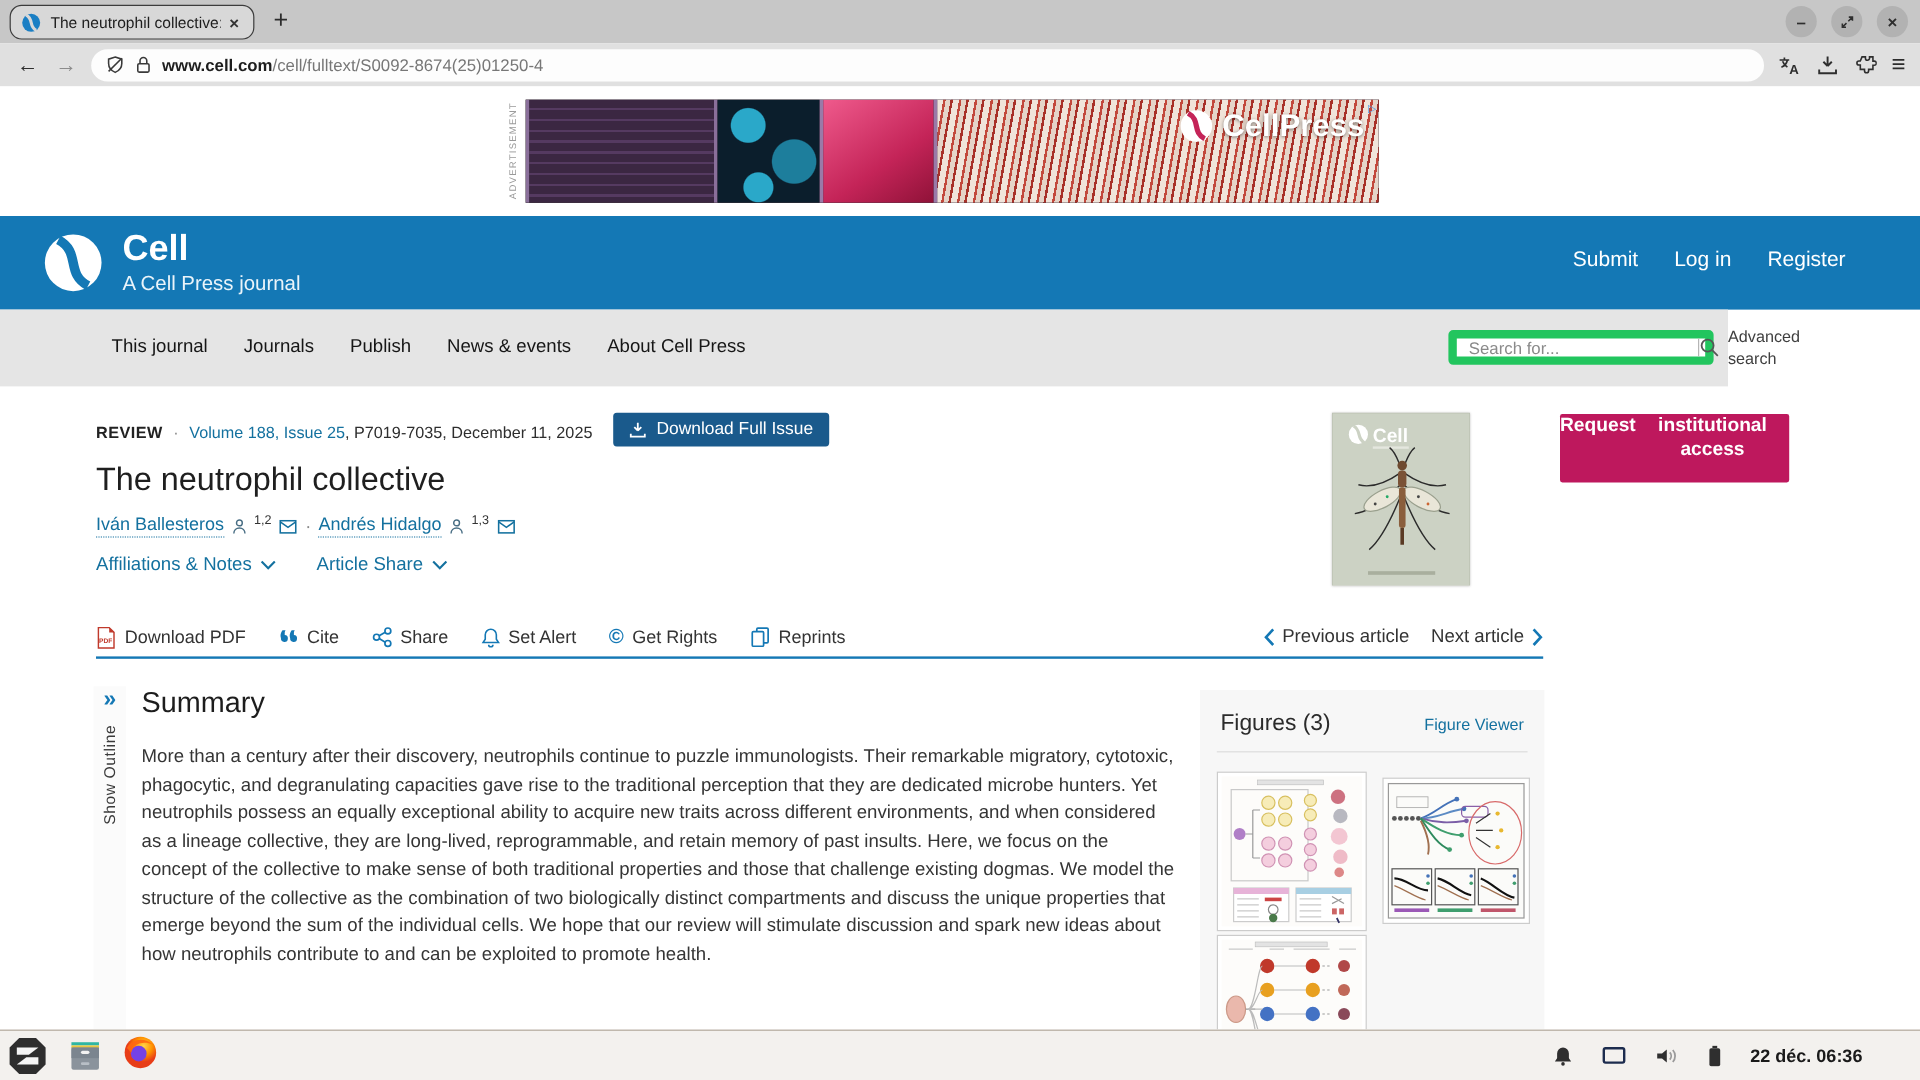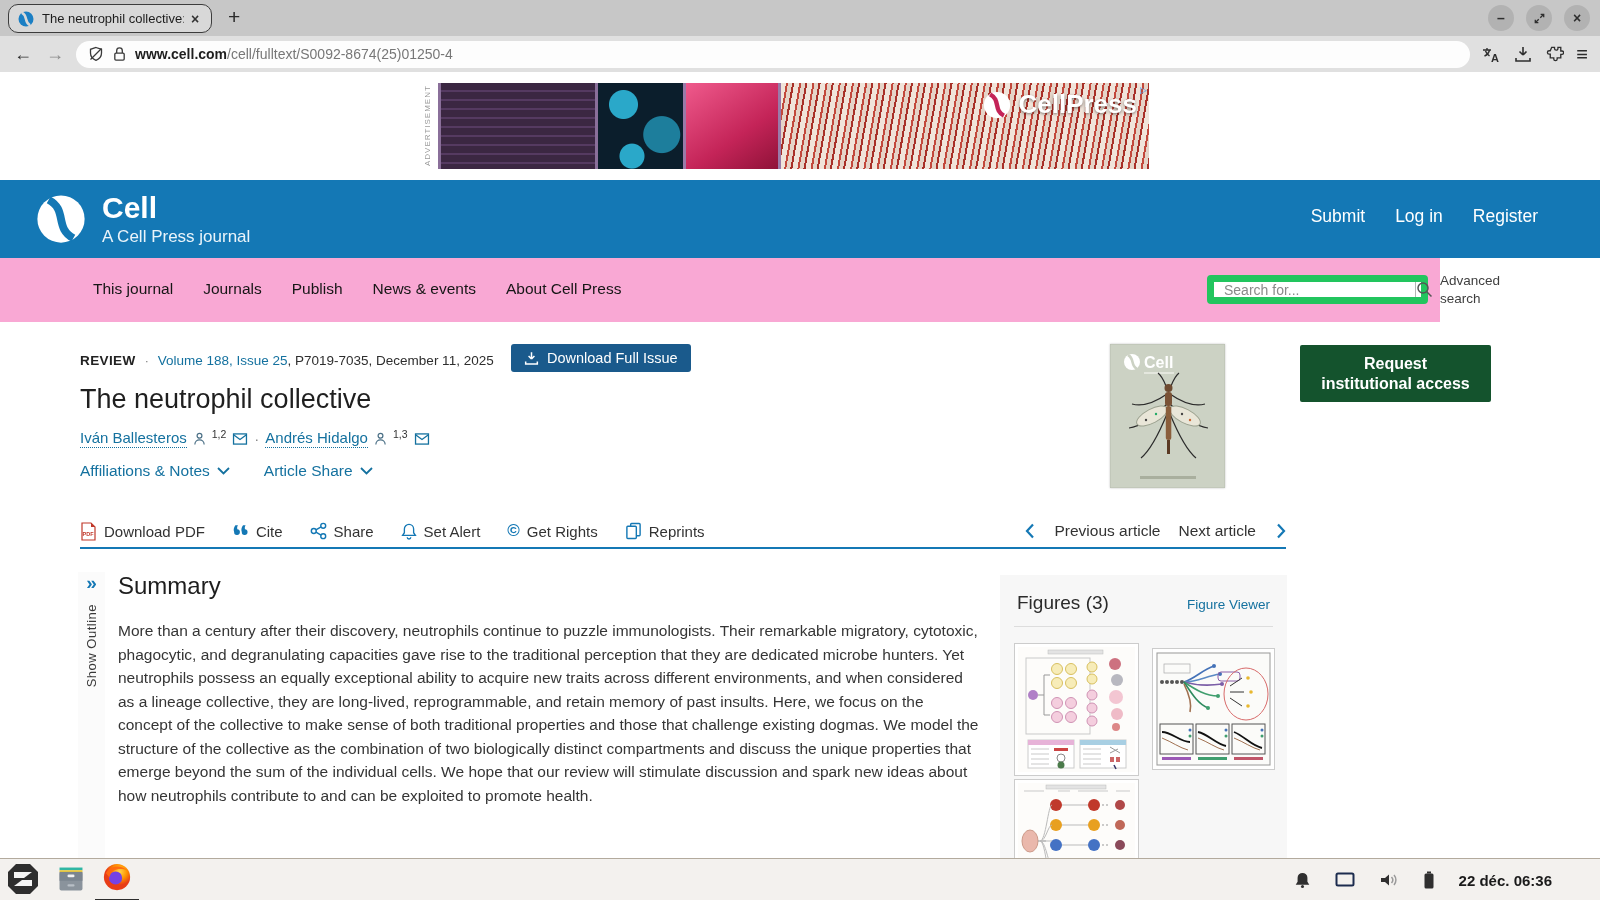--- a/index.html
+++ b/index.html
@@ -43,21 +43,21 @@
 
   
   .site-header { position:absolute; left:0; top:108px; width:1600px; height:78px; background:#1478b5; }
   .brand-wrap { position:absolute; left:34px; top:11px; display:flex; gap:14px; align-items:center; }
   .brand-text .name { color:#fff; font-size:30px; font-weight:bold; line-height:1.1; }
   .brand-text .tag { color:#eaf4fa; font-size:17px; margin-top:3px; }
   .hdr-links { position:absolute; right:62px; top:26px; display:flex; gap:30px; }
   .hdr-links span { color:#fff; font-size:17.5px; }
 
   
-  .navbar { position:absolute; left:0; top:186px; width:1440px; height:64px; background:#f9a8d4; }
+  .navbar { position:absolute; left:0; top:186px; width:1440px; height:64px; background:#e5e5e5; }
   .nav-items { position:absolute; left:93px; top:22px; display:flex; gap:30px; }
   .nav-items span { font-size:15.5px; color:#161616; }
   .searchbox { position:absolute; left:1207px; top:17px; width:221px; height:29px; background:#fff; border:7px solid #22c55e; border-radius:4px; display:flex; }
   .searchbox input { flex:1; border:none; outline:none; font-size:14px; color:#333; padding:0 10px; font-family:"Liberation Sans",sans-serif; background:transparent; }
   .searchbox input::placeholder { color:#8a8a8a; }
   .search-btn { width:34px; border-left:1px solid #b5b5b5; display:flex; align-items:center; justify-content:center; }
   .advanced { position:absolute; left:1440px; top:14px; font-size:13.5px; color:#3f3f3f; line-height:1.3; }
 
   
   .meta-row { position:absolute; left:80px; top:281px; font-size:13.5px; color:#2e2e2e; }
@@ -66,28 +66,28 @@
   a.lnk, .lnk { color:#14719f; text-decoration:none; }
   .dl-issue { position:absolute; left:511px; top:272px; height:28px; background:#1a5a8c; color:#fff; border-radius:3px; display:flex; align-items:center; gap:8px; padding:0 13px; font-size:14.5px; }
   .art-title { position:absolute; left:80px; top:312px; font-size:27px; color:#1f1f1f; font-weight:500; }
   .authors { position:absolute; left:80px; top:357px; font-size:15px; display:flex; align-items:center; gap:6px; }
   .auth-name { color:#14719f; border-bottom:1px dotted #14719f; padding-bottom:1px; }
   .auth-sup { font-size:10.5px; color:#333; vertical-align:super; position:relative; top:-5px; }
   .auth-sep { color:#888; }
   .affil-row { position:absolute; left:80px; top:390px; font-size:15.5px; display:flex; gap:34px; }
   .affil-row .toggle { color:#14719f; display:flex; align-items:center; gap:7px; }
   .cover { position:absolute; left:1110px; top:272px; width:115px; height:144px; box-shadow:0 0 2px rgba(0,0,0,.25); }
-  .req-btn { position:absolute; left:1300px; top:273px; width:191px; height:57px; background:#14532d; color:#fff; font-size:16px; font-weight:bold; text-align:center; display:flex; flex-direction:column; justify-content:center; line-height:1.25; border-radius:2px; }
+  .req-btn { position:absolute; left:1300px; top:273px; width:191px; height:57px; background:#be185d; color:#fff; font-size:16px; font-weight:bold; text-align:center; display:flex; flex-direction:row; justify-content:center; line-height:1.25; border-radius:2px; }
 
   
   .action-bar { position:absolute; left:80px; top:443px; width:1206px; height:34px; border-bottom:2px solid #1478b5; display:flex; align-items:center; }
   .action { display:flex; align-items:center; gap:7px; margin-right:27px; font-size:15px; color:#333; }
   .copyright-glyph { color:#1478b5; font-size:17px; font-weight:bold; }
   .pager { margin-left:auto; display:flex; align-items:center; gap:18px; font-size:15.5px; color:#333; }
-  .pager .pg { display:flex; align-items:center; gap:20px; }
+  .pager .pg { display:flex; align-items:center; gap:6px; }
 
   
   .outline { position:absolute; left:78px; top:500px; width:27px; height:286px; background:#fbfbfb; }
   .outline .chev { color:#1478b5; font-size:19px; font-weight:bold; text-align:center; display:block; }
   .outline .lbl { display:block; margin:10px auto 0; font-size:13px; color:#3a3a3a; letter-spacing:.5px; writing-mode:vertical-rl; transform:rotate(180deg); }
 
   
   .summary { position:absolute; left:118px; top:500px; width:864px; }
   .summary h2 { font-size:24px; color:#1d1d1d; font-weight:500; margin-bottom:19px; }
   .summary p { font-size:15.5px; color:#353535; line-height:1.52; }

